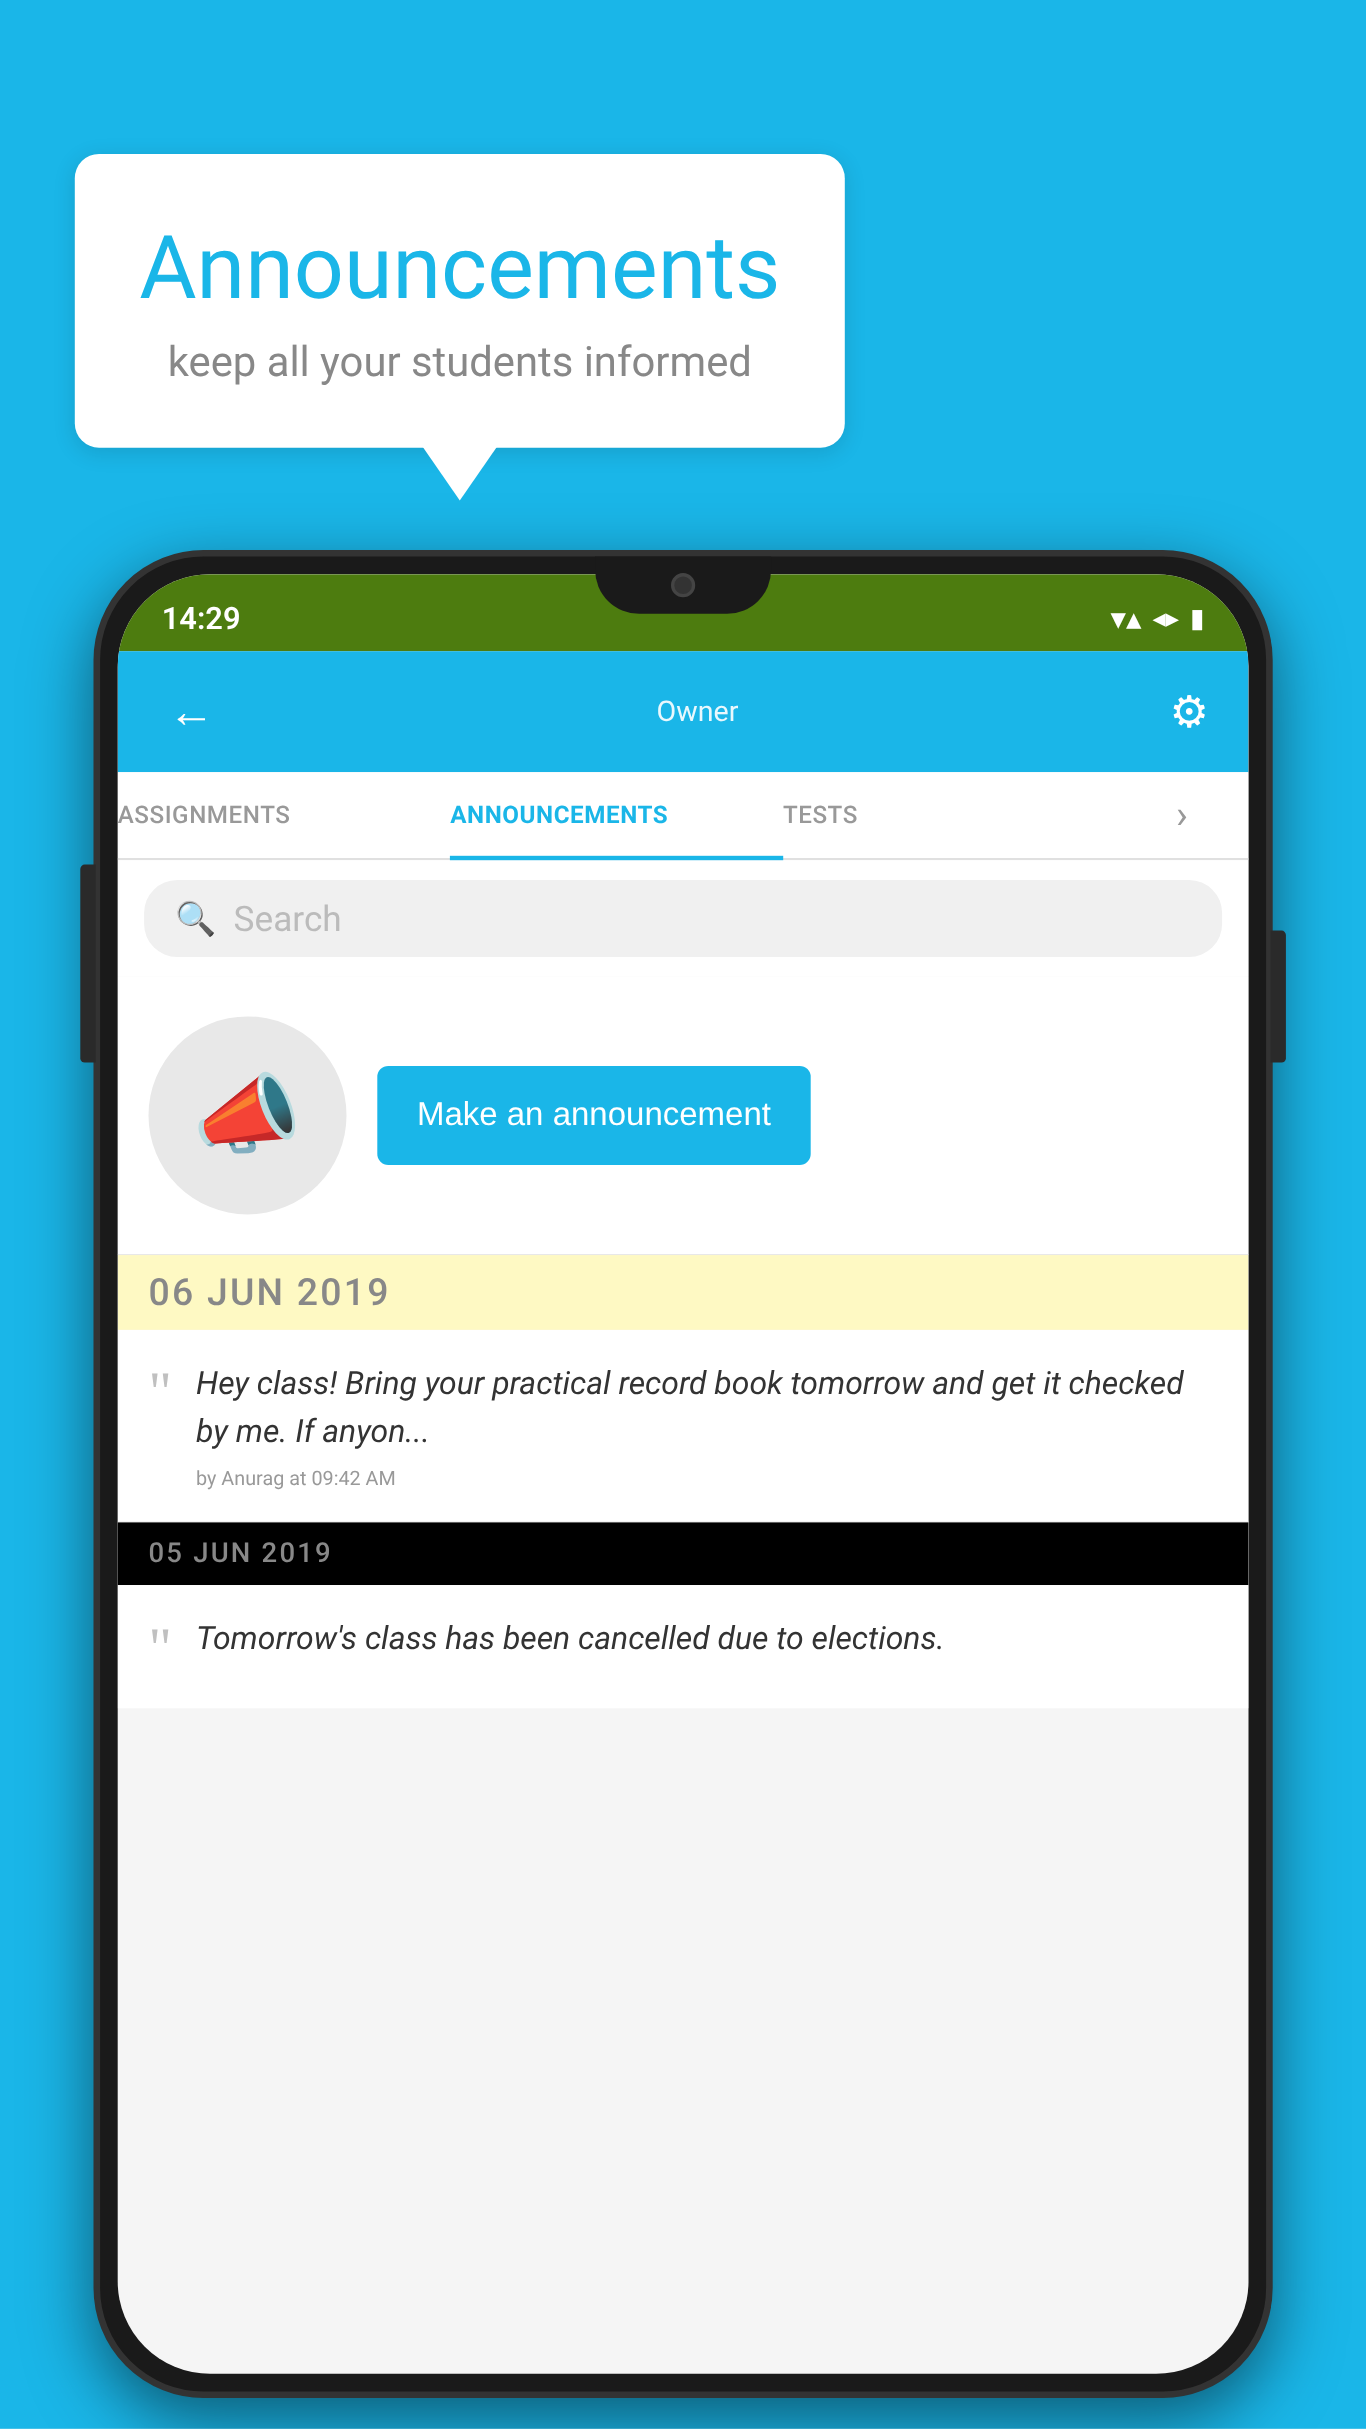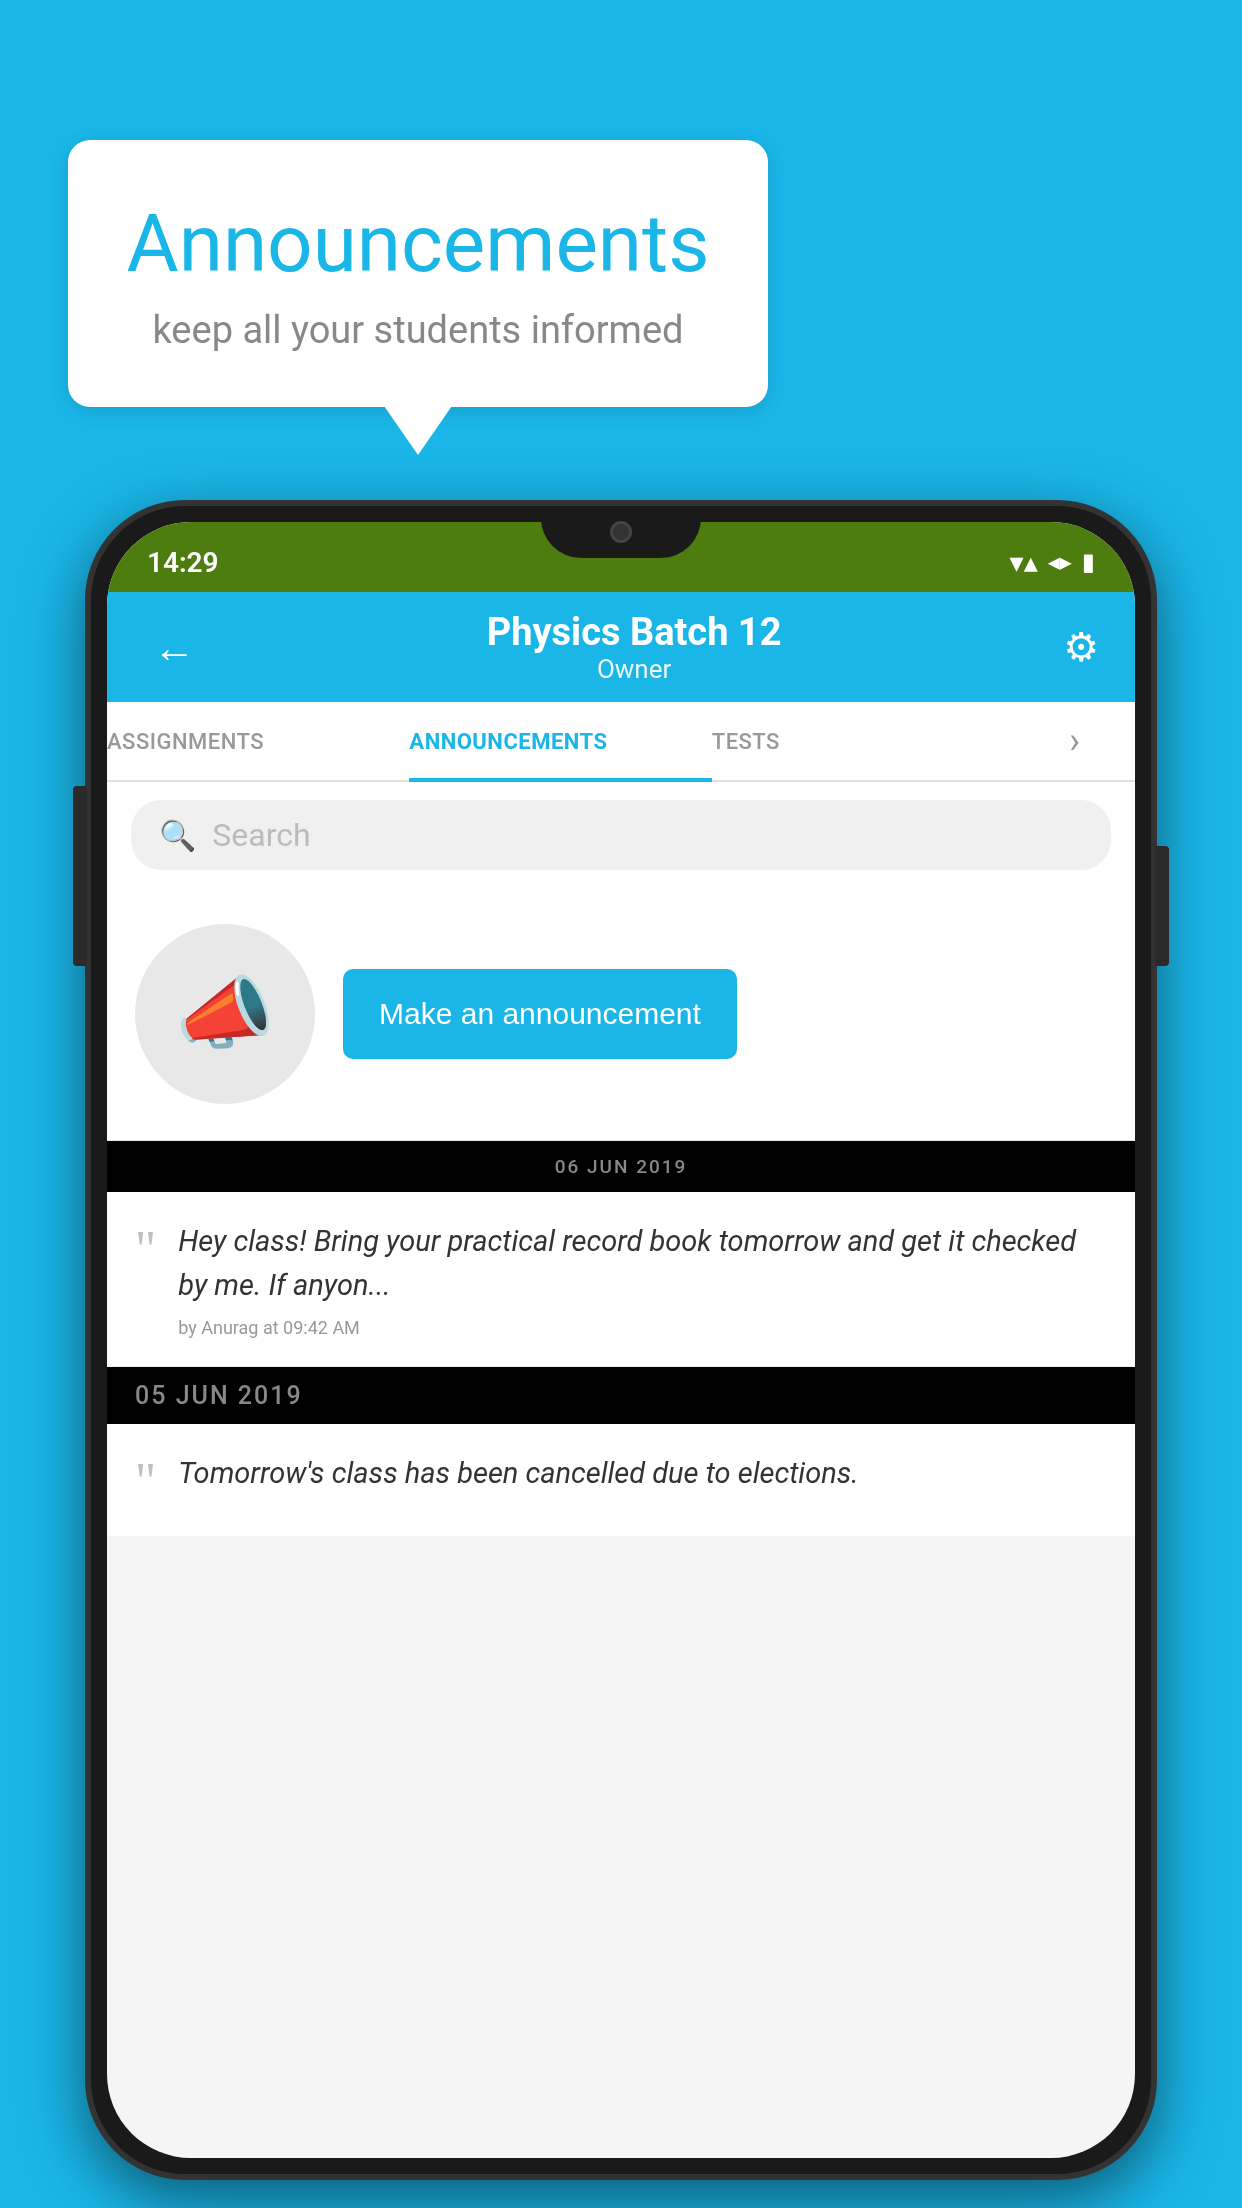--- a/index.html
+++ b/index.html
@@ -284,27 +284,26 @@
       border-radius: 10px;
       padding: 28px 36px;
       font-size: 30px;
       font-weight: 500;
       cursor: pointer;
       display: inline-block;
     }
 
     
     .date-separator {
-      background: #000000;
+      background: #fef9c3;
       padding: 14px 28px;
-      font-size: 19px;
+      font-size: 34px;
       color: #888;
       letter-spacing: 2px;
       font-weight: 500;
-      text-align: center;
     }
 
     
     .announcement-item {
       background: white;
       padding: 28px 28px;
       display: flex;
       align-items: flex-start;
       gap: 22px;
       border-bottom: 1px solid #f0f0f0;
@@ -371,21 +370,20 @@
         <div class="status-icons">
           <span class="wifi-icon">▾▴</span>
           <span class="signal-icon">◂▸</span>
           <span class="battery-icon">▮</span>
         </div>
       </div>
 
       <div class="app-header">
         <span class="back-arrow">←</span>
         <div class="header-center">
-          <div class="header-title">Physics Batch 12</div>
           <div class="header-subtitle">Owner</div>
         </div>
         <span class="gear-icon">⚙</span>
       </div>
 
       <div class="tabs-bar">
         <div class="tab-item">
           <span>ASSIGNMENTS</span>
         </div>
         <div class="tab-item active">

